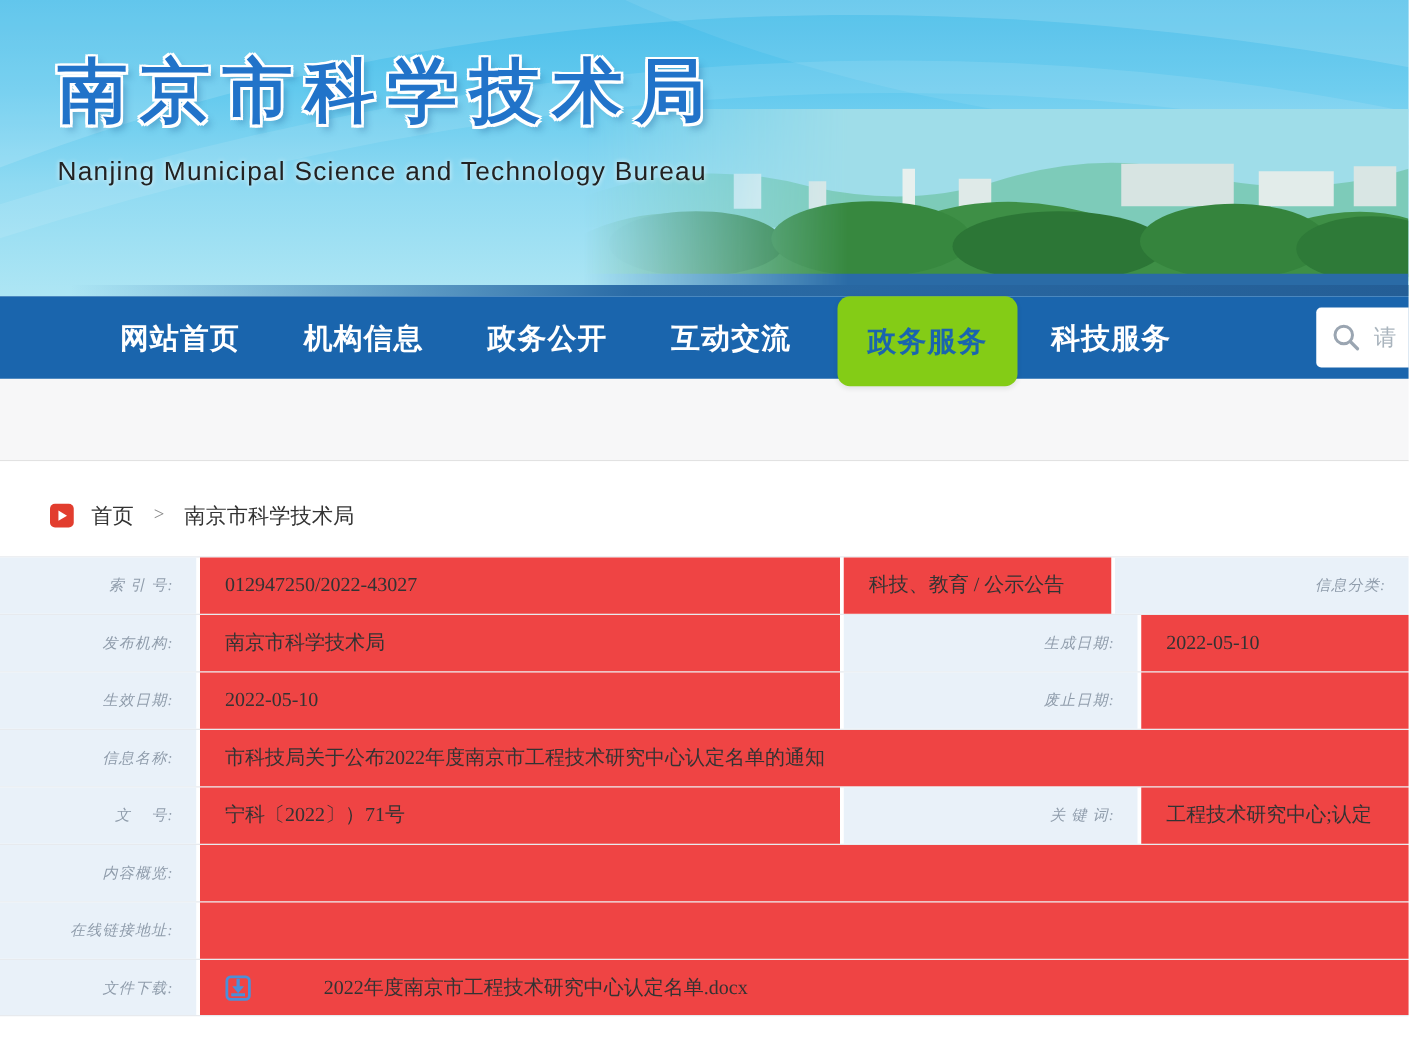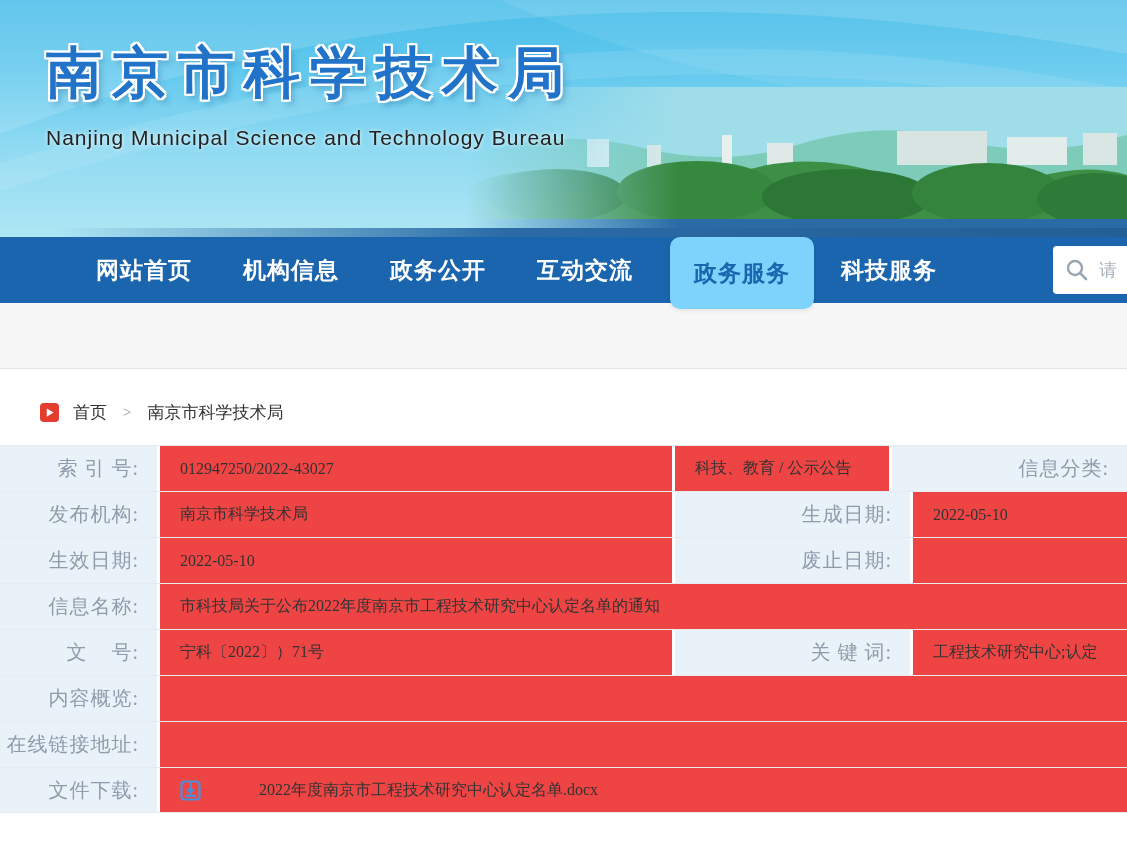--- a/index.html
+++ b/index.html
@@ -22,21 +22,21 @@
                -webkit-mask-image:linear-gradient(to right,transparent 0,#000 32%);
                mask-image:linear-gradient(to right,transparent 0,#000 32%); }
   .waterline { position:absolute; bottom:0; left:0; width:100%; height:9px; z-index:2;
                background:linear-gradient(to right, rgba(34,100,160,0) 5%, #2a6ba6 45%, #245e96 100%); }
 
   
   .nav { position:relative; width:1127px; height:66px; background:#1a65ad; z-index:5;padding-left:48px; }
   .nav-inner { display:flex; align-items:center; height:66px; padding-left:48px; }
   .nav-item { color:#fff; font-size:23px; font-weight:bold; letter-spacing:1px;
               margin-right:51px; line-height:66px; white-space:nowrap; cursor:pointer; }
-  .nav-item.active { position:relative; top:3px; background:#7dd3fc; color:#1a65ad;
+  .nav-item.active { position:relative; top:3px; background:#84cc16; color:#1a65ad;
                      border-radius:10px; height:72px; line-height:72px; padding:0 24px;
                      margin-left:-14px; margin-right:27px; box-shadow:0 2px 4px rgba(0,0,0,.08); }
   .search-box { position:absolute; left:1053px; top:9px; width:140px; height:48px;
                 background:#fff; border-radius:4px; display:flex; align-items:center; }
   .search-box svg { margin-left:12px; flex:none; }
   .search-input { border:none; outline:none; background:transparent; width:90px;
                   font-size:18px; color:#555; padding-left:10px;
                   font-family:"Liberation Serif", serif; }
   .search-input::placeholder { color:#a9b4bd; }
 
@@ -51,21 +51,21 @@
                 display:inline-flex; align-items:center; justify-content:center; margin-right:14px; }
   .crumb-sep { color:#888; margin:0 16px; font-size:15px; }
   .crumb-link { cursor:pointer; }
 
   
   .info-table { margin-top:22px; width:1127px; font-family:"Liberation Serif", serif; }
   .info-row { display:flex; column-gap:3px; height:46px; border-top:1px solid #e7eaee; background:#fff; }
   .info-row:last-child { border-bottom:1px solid #e7eaee; }
   .cell { display:flex; align-items:center; height:100%; }
   .label { background:#e9f1f9; color:#8f9cab; justify-content:flex-end;
-           padding-right:18px; font-size:20px; letter-spacing:1px; white-space:pre; }
+           padding-right:18px; font-size:12px; letter-spacing:1px; white-space:pre;font-style:italic; }
   .label-1 { width:157px; flex:none; }
   .label-2 { width:235px; flex:none; }
   .value { background:#ef4444; color:#333; padding-left:20px; font-size:16px; white-space:nowrap; overflow:hidden; }
   .value-1 { width:512px; flex:none; }
   .value-flex { flex:1; min-width:0; }
   .dl-icon { margin-right:58px; flex:none; display:inline-flex; cursor:pointer; }
   .file-link { cursor:pointer; }
 </style>
 </head>
 <body>

